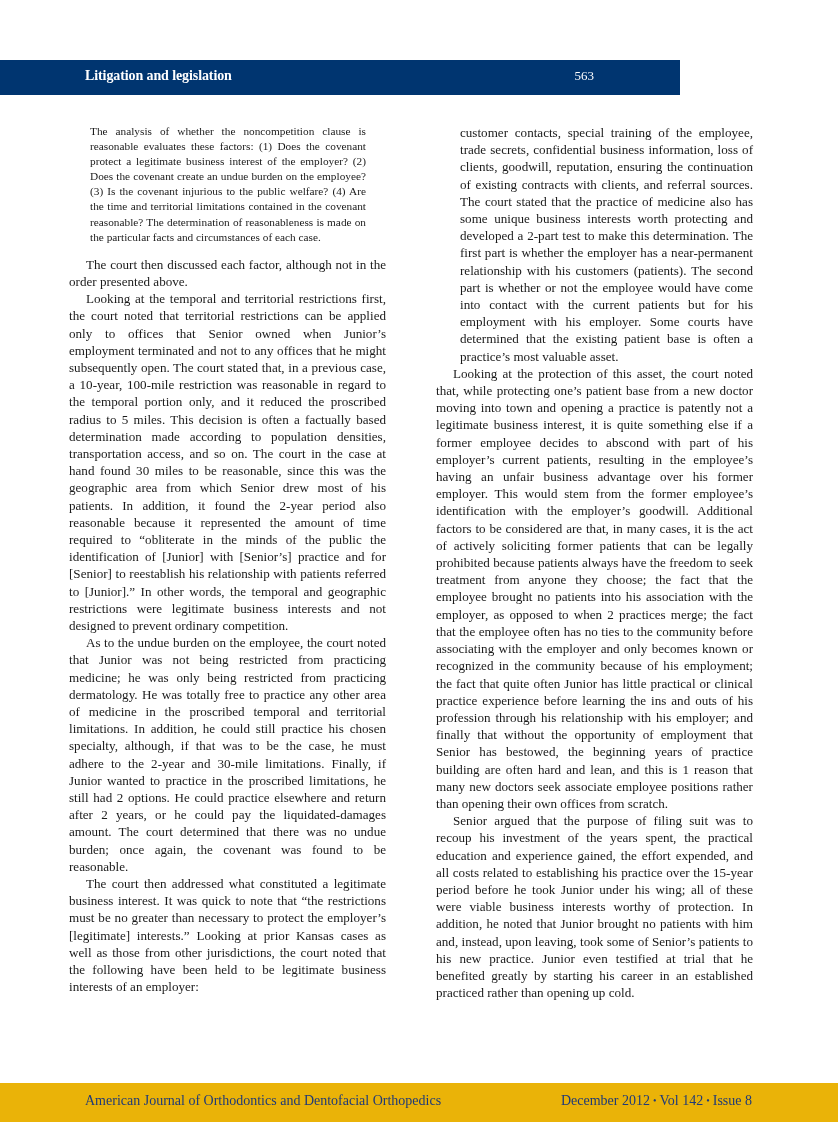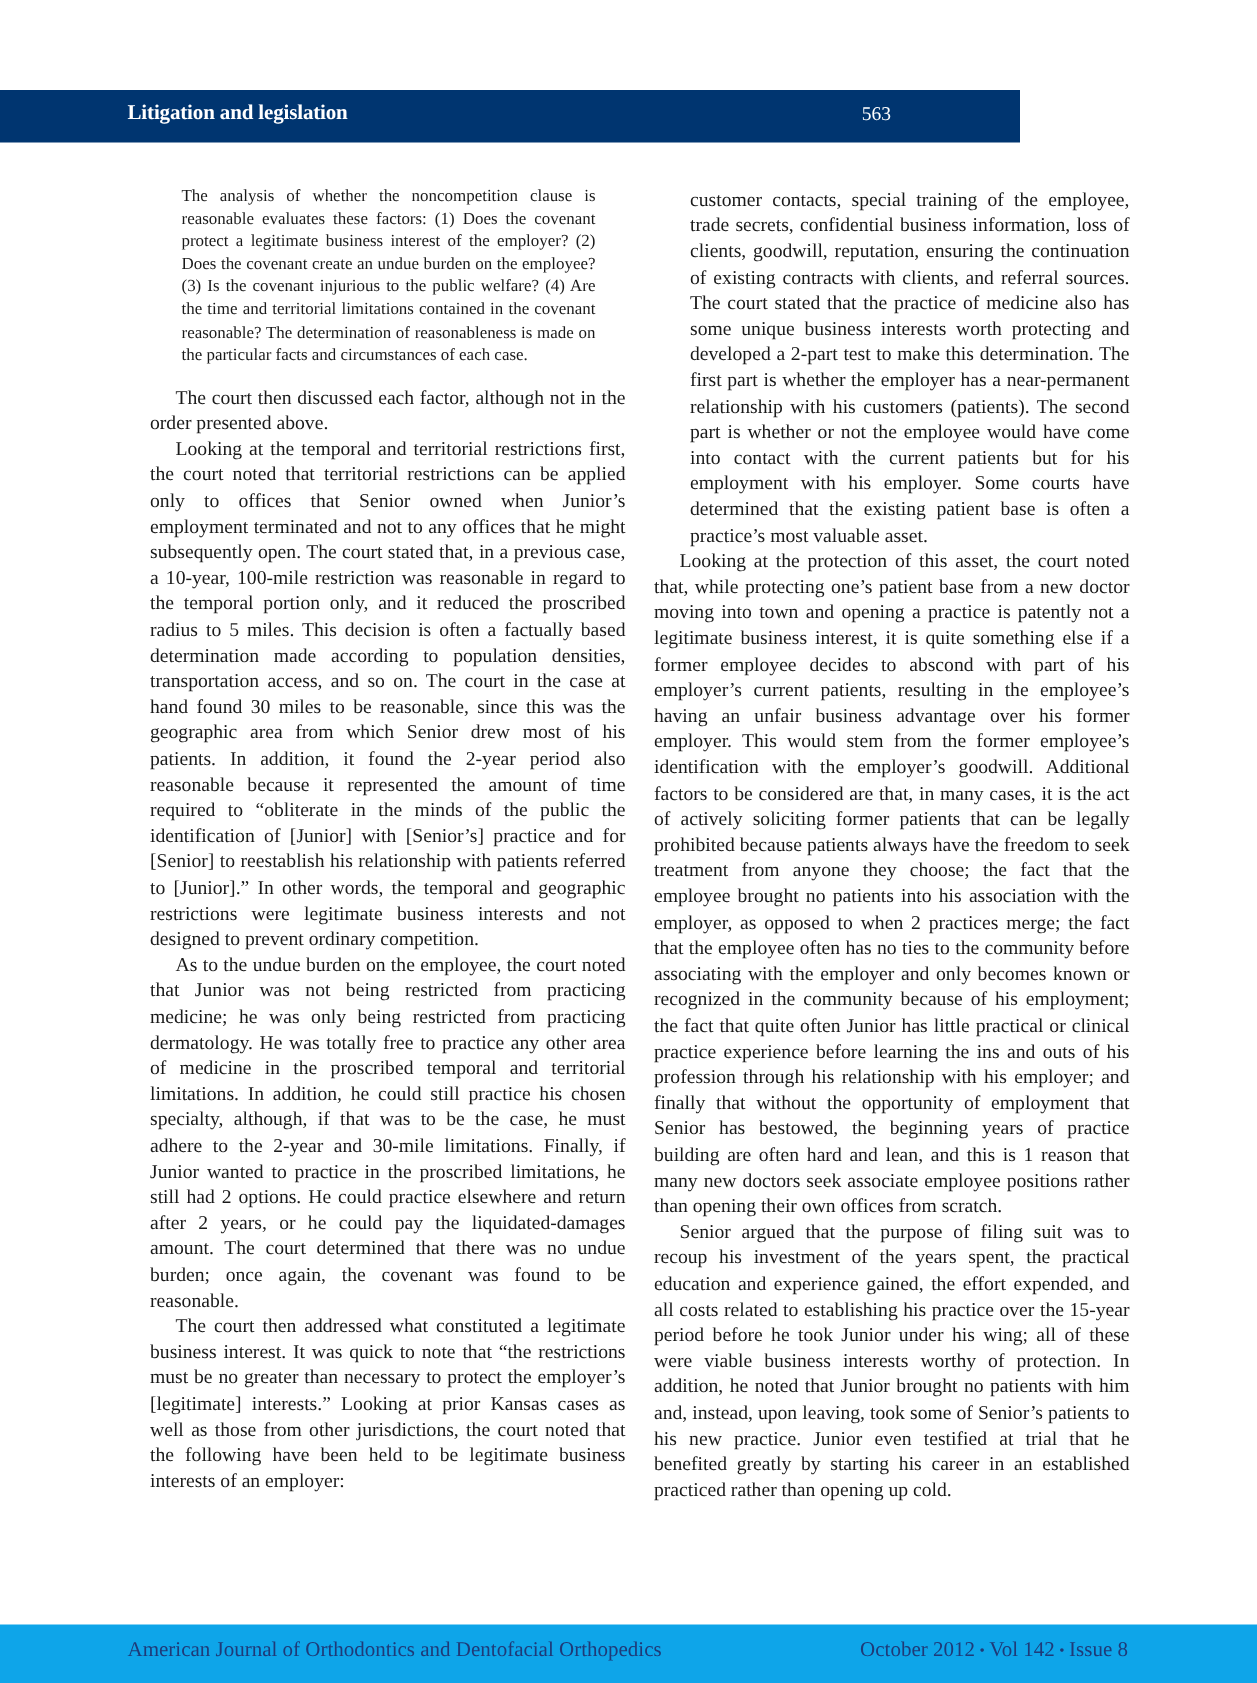--- a/index.html
+++ b/index.html
@@ -41,21 +41,21 @@
   }
   .col {
     position: absolute;
     top: 124px;
     font-size: 13.1px;
     line-height: 17.2px;
     text-align: justify;
     hyphens: manual;
   }
   .col-left {
-    left: 100px;
+    left: 69px;
     width: 317px;
   }
   .col-right {
     left: 436px;
     width: 317px;
   }
   .quote {
     margin: 0 0 11px 21px;
     width: 276px;
     font-size: 11.3px;
@@ -69,21 +69,21 @@
   .para.noindent {
     text-indent: 0;
     margin-left: 24px;
   }
   .footer-bar {
     position: absolute;
     left: 0;
     top: 1083px;
     width: 838px;
     height: 39px;
-    background: #0ea5e9;
+    background: #eab308;
     color: #1f3a78;
   }
   .footer-journal {
     position: absolute;
     left: 85px;
     top: 10px;
     font-size: 14px;
   }
   .footer-issue {
     position: absolute;
@@ -115,15 +115,15 @@
 
 <div class="col col-right">
   <p class="para noindent">customer contacts, special training of the employee, trade secrets, confidential business information, loss of clients, goodwill, reputation, ensuring the continuation of existing contracts with clients, and referral sources. The court stated that the practice of medicine also has some unique business interests worth protecting and developed a 2-part test to make this determination. The first part is whether the employer has a near-permanent relationship with his customers (patients). The second part is whether or not the employee would have come into contact with the current patients but for his employment with his employer. Some courts have determined that the existing patient base is often a practice’s most valuable asset.</p>
   <p class="para">Looking at the protection of this asset, the court noted that, while protecting one’s patient base from a new doctor moving into town and opening a practice is patently not a legitimate business interest, it is quite something else if a former employee decides to abscond with part of his employer’s current patients, resulting in the employee’s having an unfair business advantage over his former employer. This would stem from the former employee’s identification with the employer’s goodwill. Additional factors to be considered are that, in many cases, it is the act of actively soliciting former patients that can be legally prohibited because patients always have the freedom to seek treatment from anyone they choose; the fact that the employee brought no patients into his association with the employer, as opposed to when 2 practices merge; the fact that the employee often has no ties to the community before associating with the employer and only becomes known or recognized in the community because of his employment; the fact that quite often Junior has little practical or clinical practice experience before learning the ins and outs of his profes­sion through his relationship with his employer; and fi­nally that without the opportunity of employment that Senior has bestowed, the beginning years of practice building are often hard and lean, and this is 1 reason that many new doctors seek associate employee posi­tions rather than opening their own offices from scratch.</p>
   <p class="para">Senior argued that the purpose of filing suit was to recoup his investment of the years spent, the practical education and experience gained, the effort expended, and all costs related to establishing his practice over the 15-year period before he took Junior under his wing; all of these were viable business interests worthy of protection. In addition, he noted that Junior brought no patients with him and, instead, upon leaving, took some of Senior’s patients to his new practice. Junior even testified at trial that he benefited greatly by starting his career in an established practiced rather than opening up cold.</p>
 </div>
 
 <div class="footer-bar">
   <span class="footer-journal">American Journal of Orthodontics and Dentofacial Orthopedics</span>
   <span class="footer-issue">
-    <span>October 2012</span><span class="bullet">•</span><span>Vol 142</span><span class="bullet">•</span><span>Issue 8</span>
+    <span>December 2012</span><span class="bullet">•</span><span>Vol 142</span><span class="bullet">•</span><span>Issue 8</span>
   </span>
 </div>
 
 </body></html>

